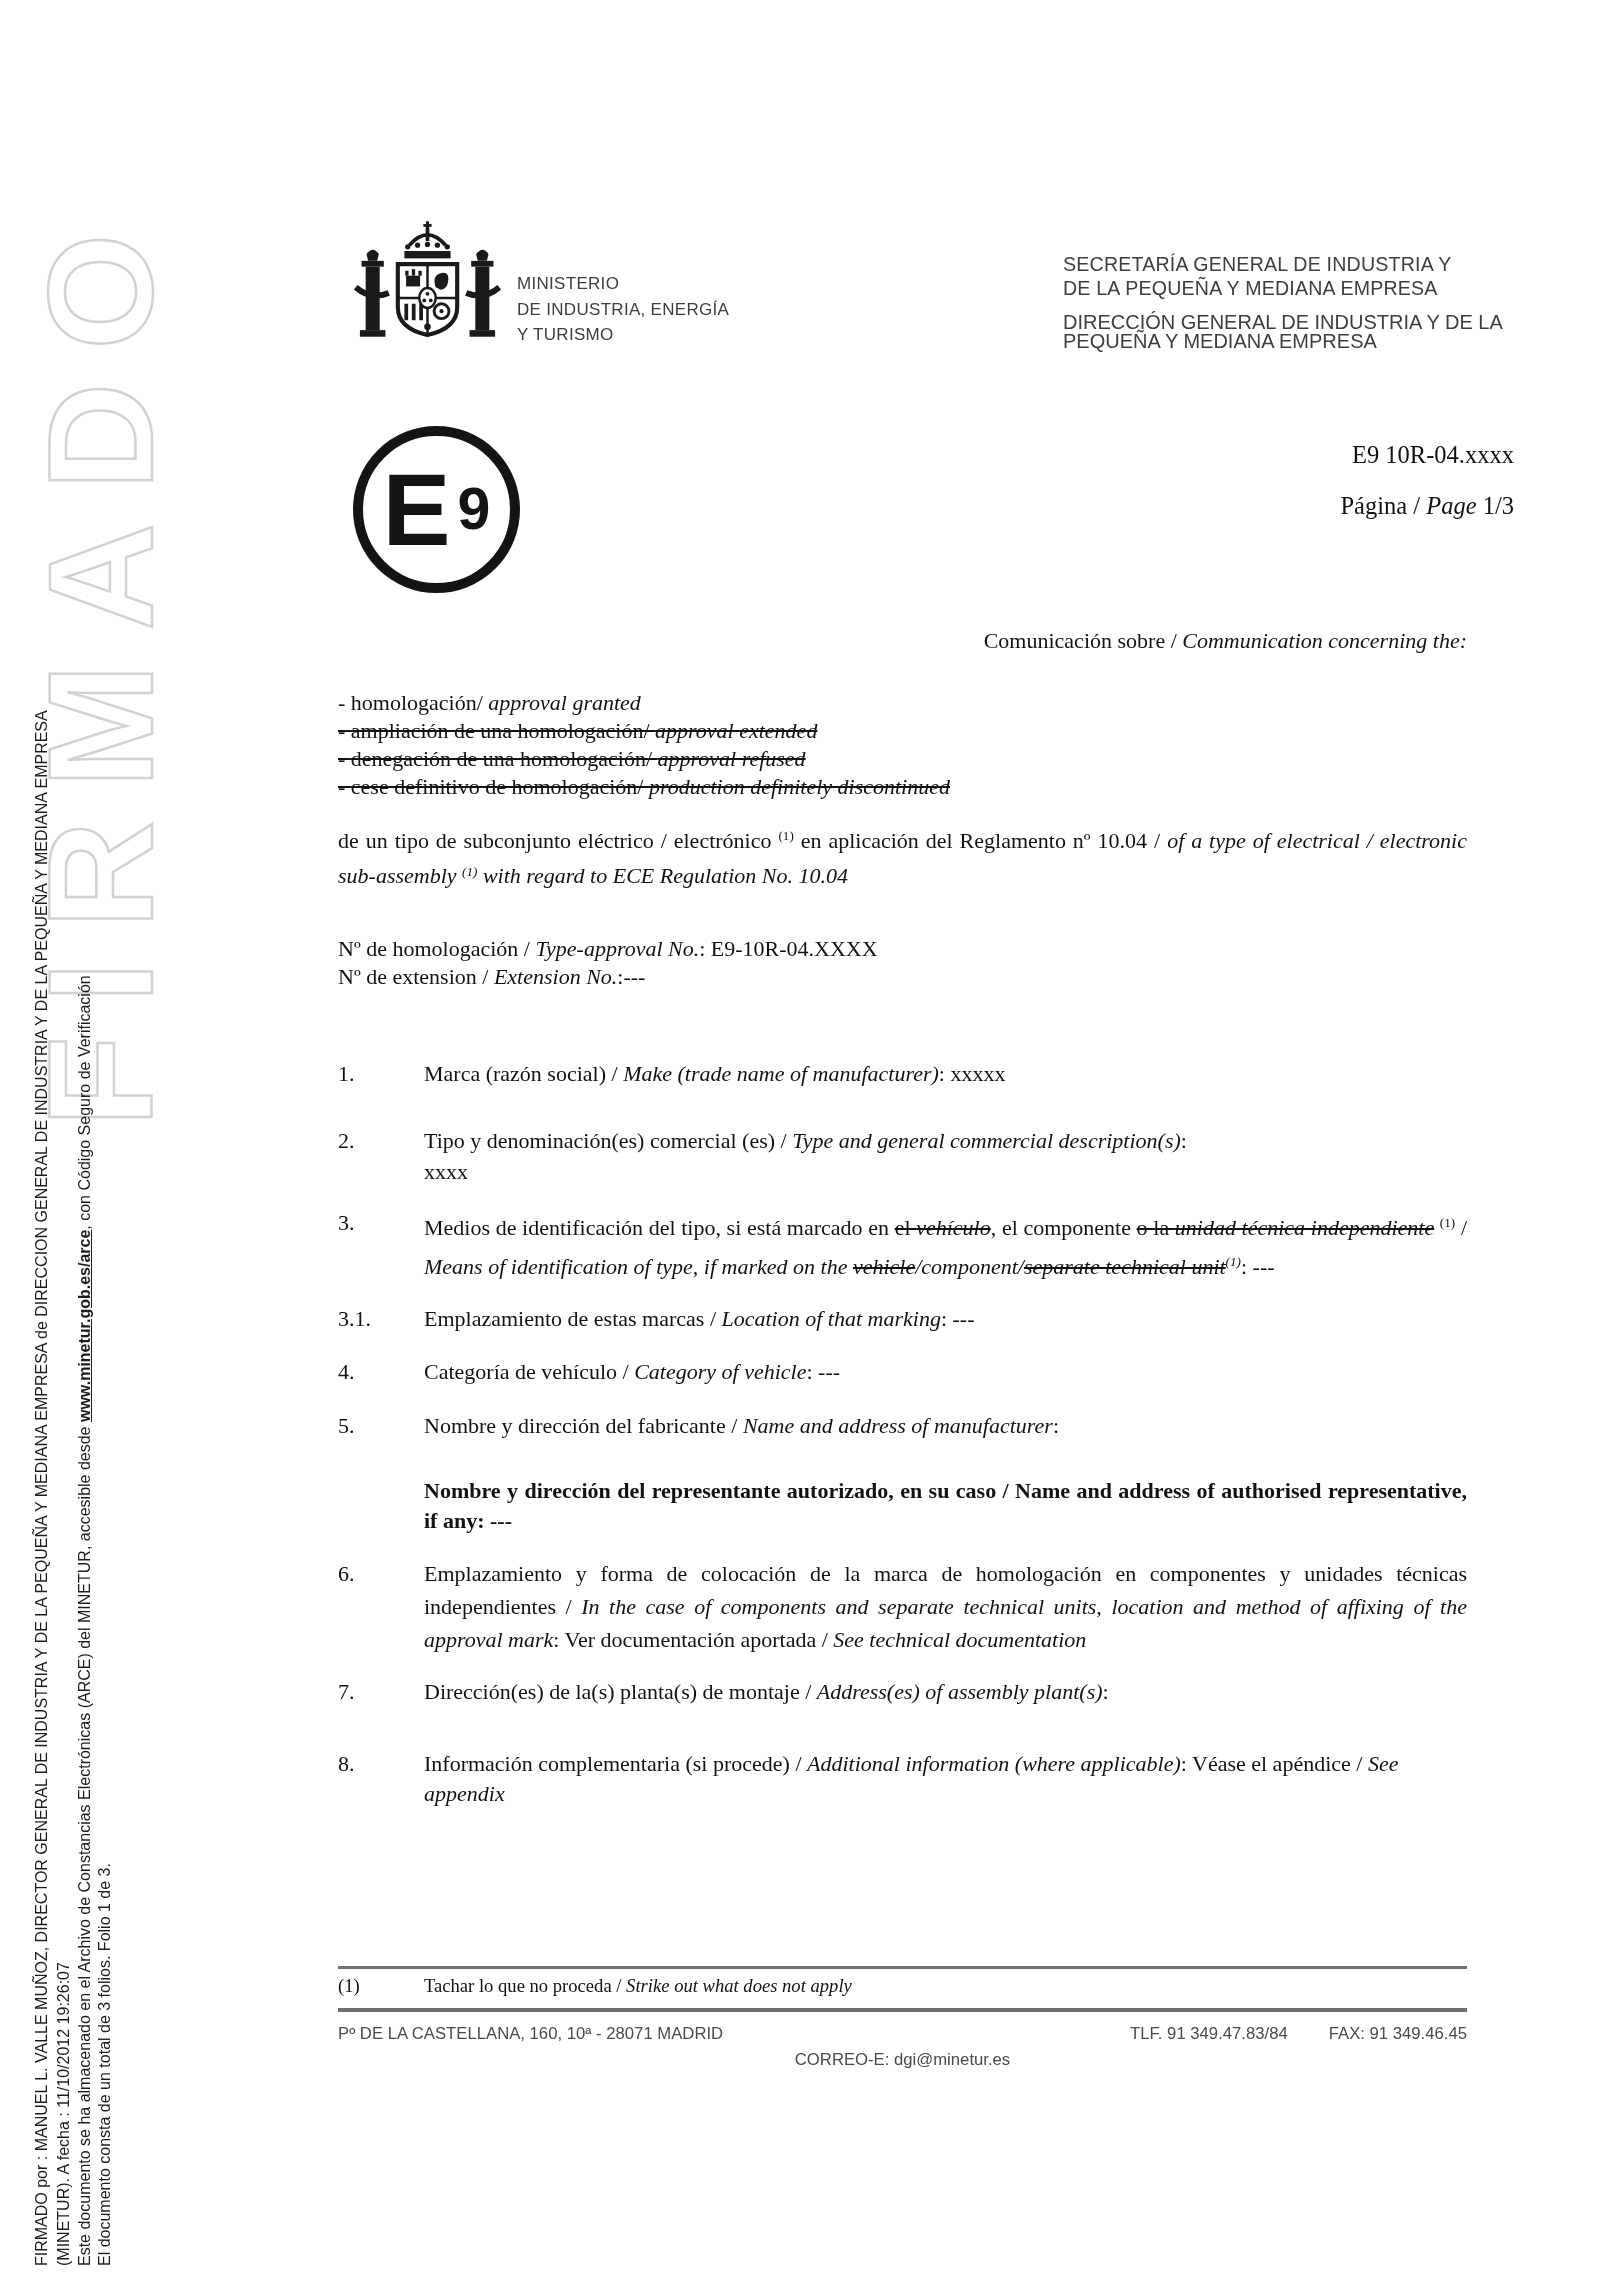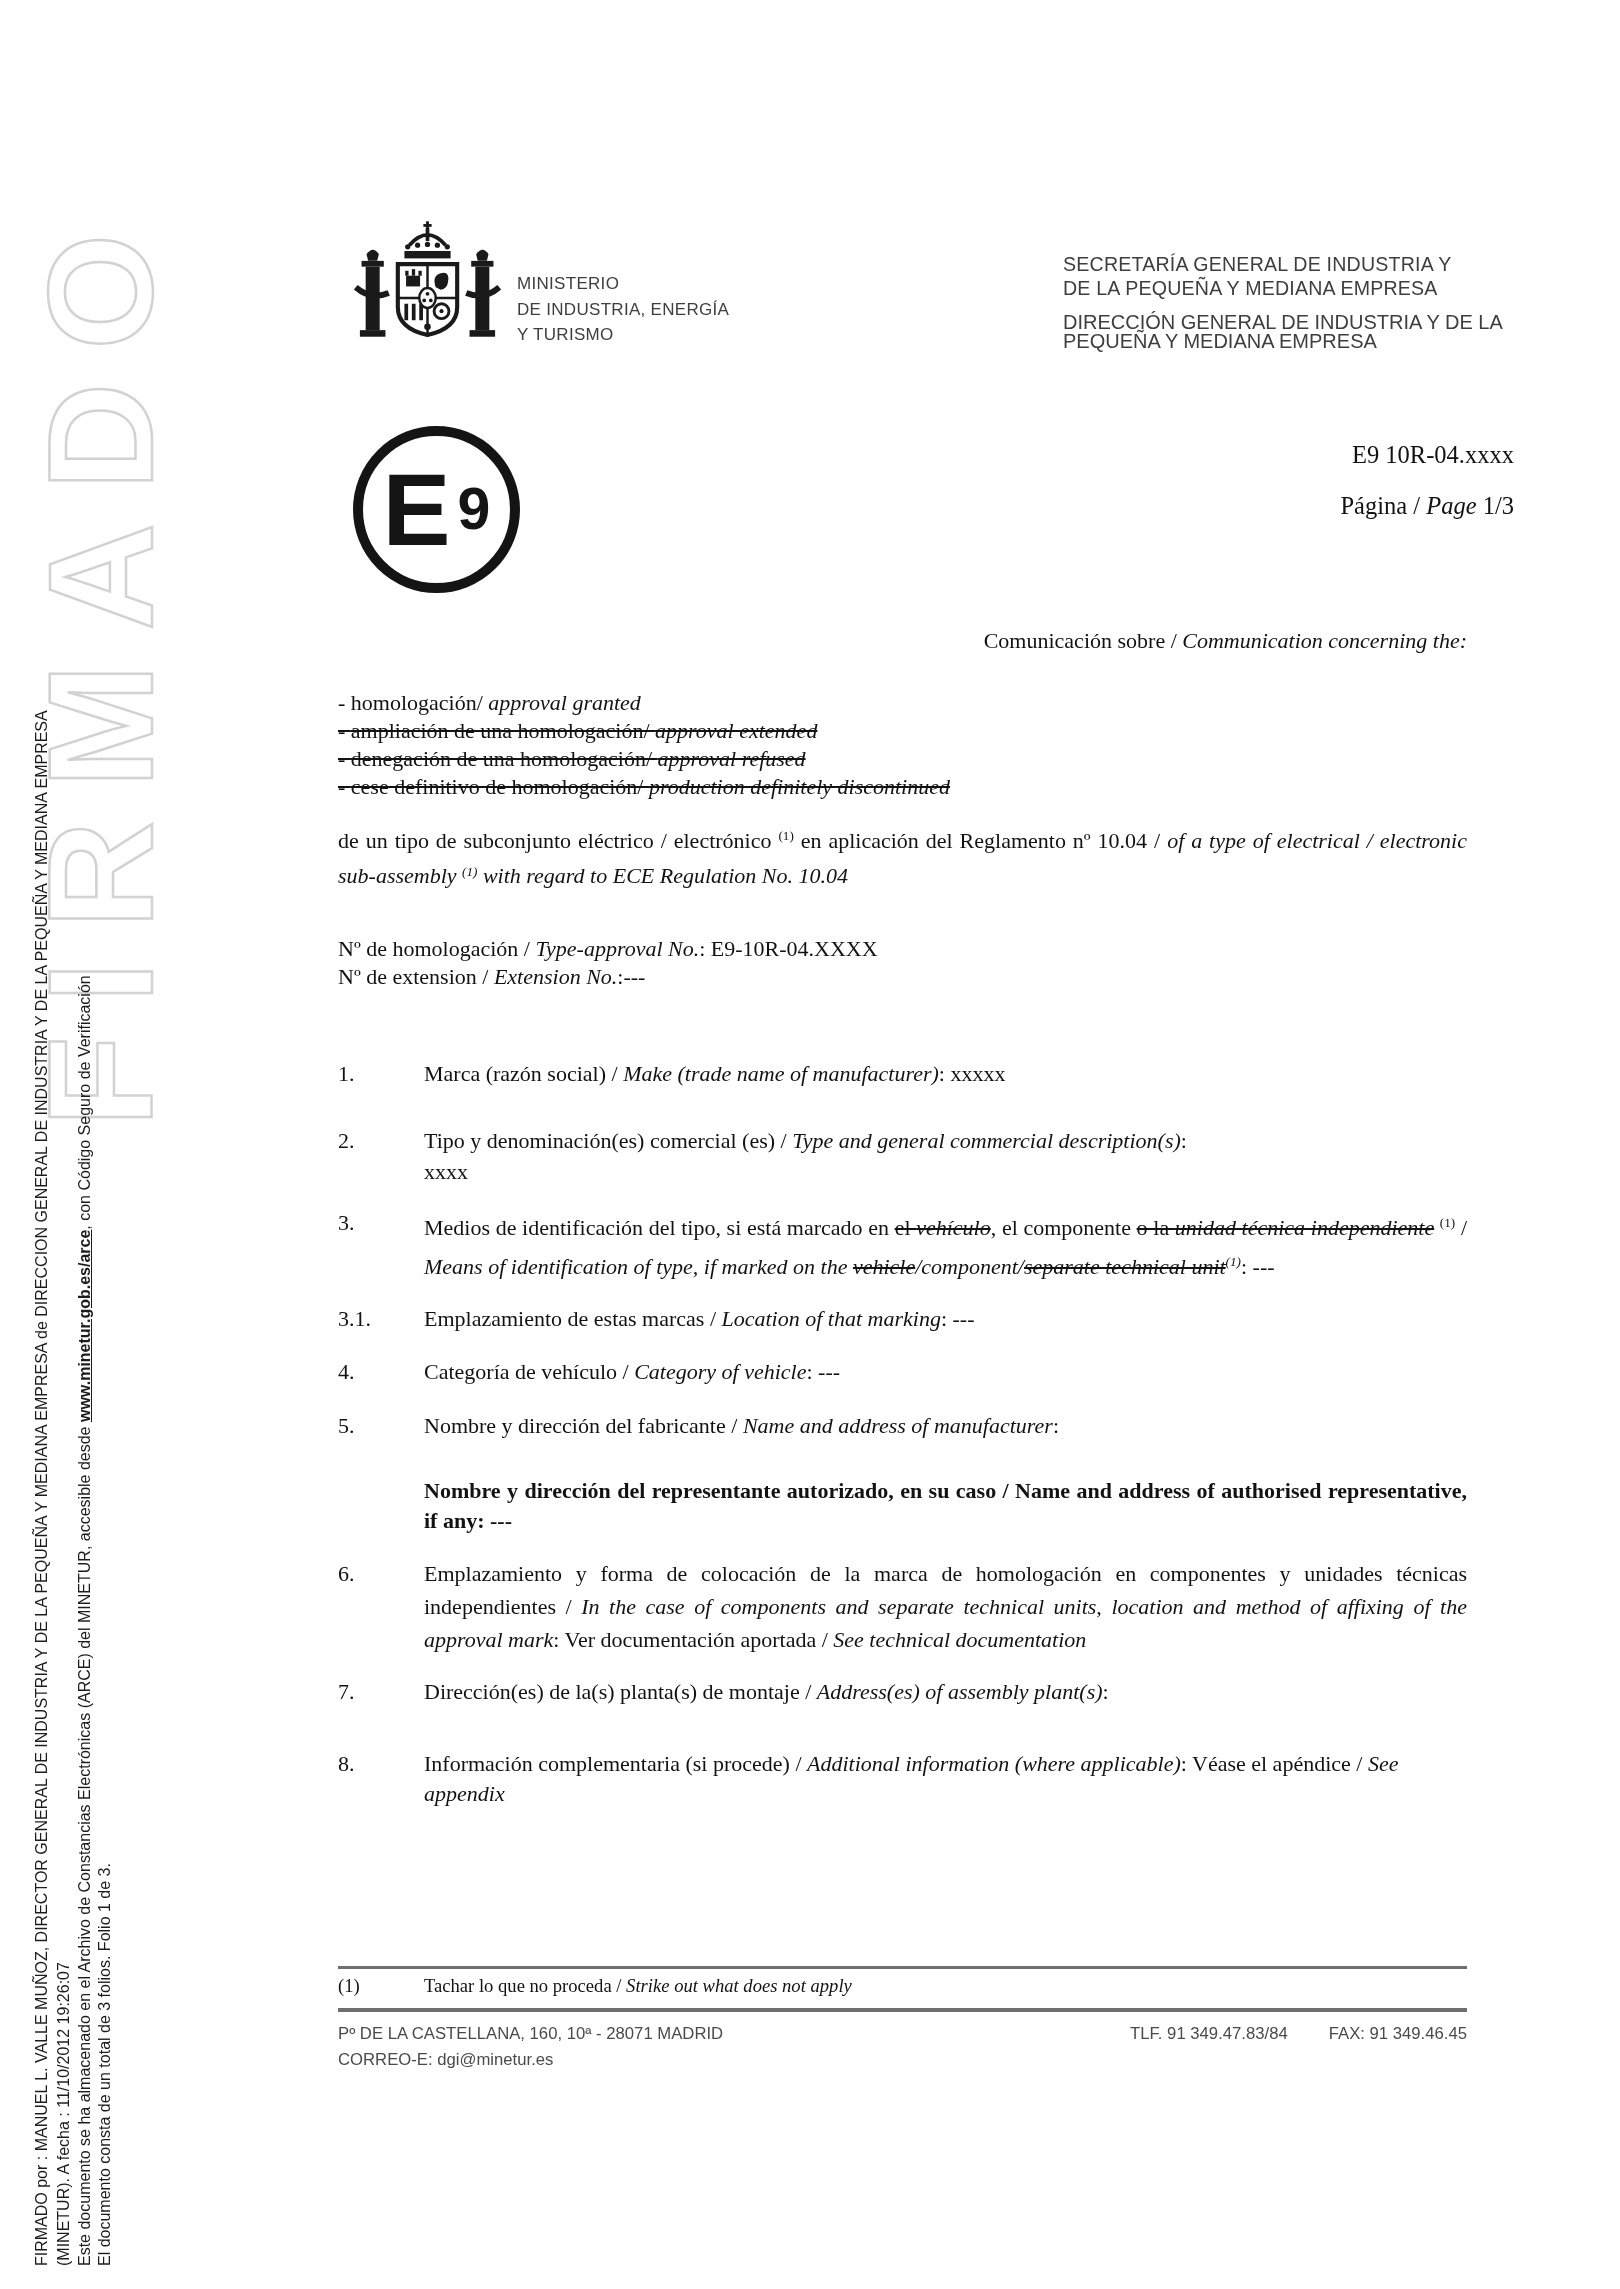--- a/index.html
+++ b/index.html
@@ -62,21 +62,21 @@
   .just { text-align:justify; }
   .m-i1 { margin-top:69px; } .m-i2 { margin-top:37px; } .m-i3 { margin-top:19.6px; }
   .m-i31 { margin-top:21.6px; } .m-i4 { margin-top:25.5px; } .m-i5 { margin-top:25.5px; }
   .m-rep { margin-top:36px; margin-left:86px;font-weight:bold; } .m-i6 { margin-top:21.6px; }
   .m-i7 { margin-top:21.6px; } .m-i8 { margin-top:43px; }
   .rule1 { margin-top:157px; height:2.9px; background:#6f6f6f; }
   .footnote { margin-top:5.9px; display:flex; font-size:18.6px; line-height:23.5px; }
   .footnote .num { flex:0 0 86px; }
   .rule2 { margin-top:9.8px; height:3.9px; background:#6f6f6f; }
   .pagefooter { margin-top:9.8px; font-family:"Liberation Sans","DejaVu Sans",sans-serif;
-    font-size:16.7px; color:#4a4a4a; line-height:25.5px; }
+    font-size:16.7px; color:#4a4a4a; line-height:25.5px;text-align:center; }
   .pagefooter .row1 { display:flex; justify-content:space-between; }
   .pagefooter .fax { margin-left:41px; }
 </style>
 </head>
 <body>
 
 <div class="page">
 
   <div class="watermark">FIRMADO</div>
   <div class="sb-line sb-1">FIRMADO por : MANUEL L. VALLE MUÑOZ, DIRECTOR GENERAL DE INDUSTRIA Y DE LA PEQUEÑA Y MEDIANA EMPRESA de DIRECCION GENERAL DE INDUSTRIA Y DE LA PEQUEÑA Y MEDIANA EMPRESA</div>

